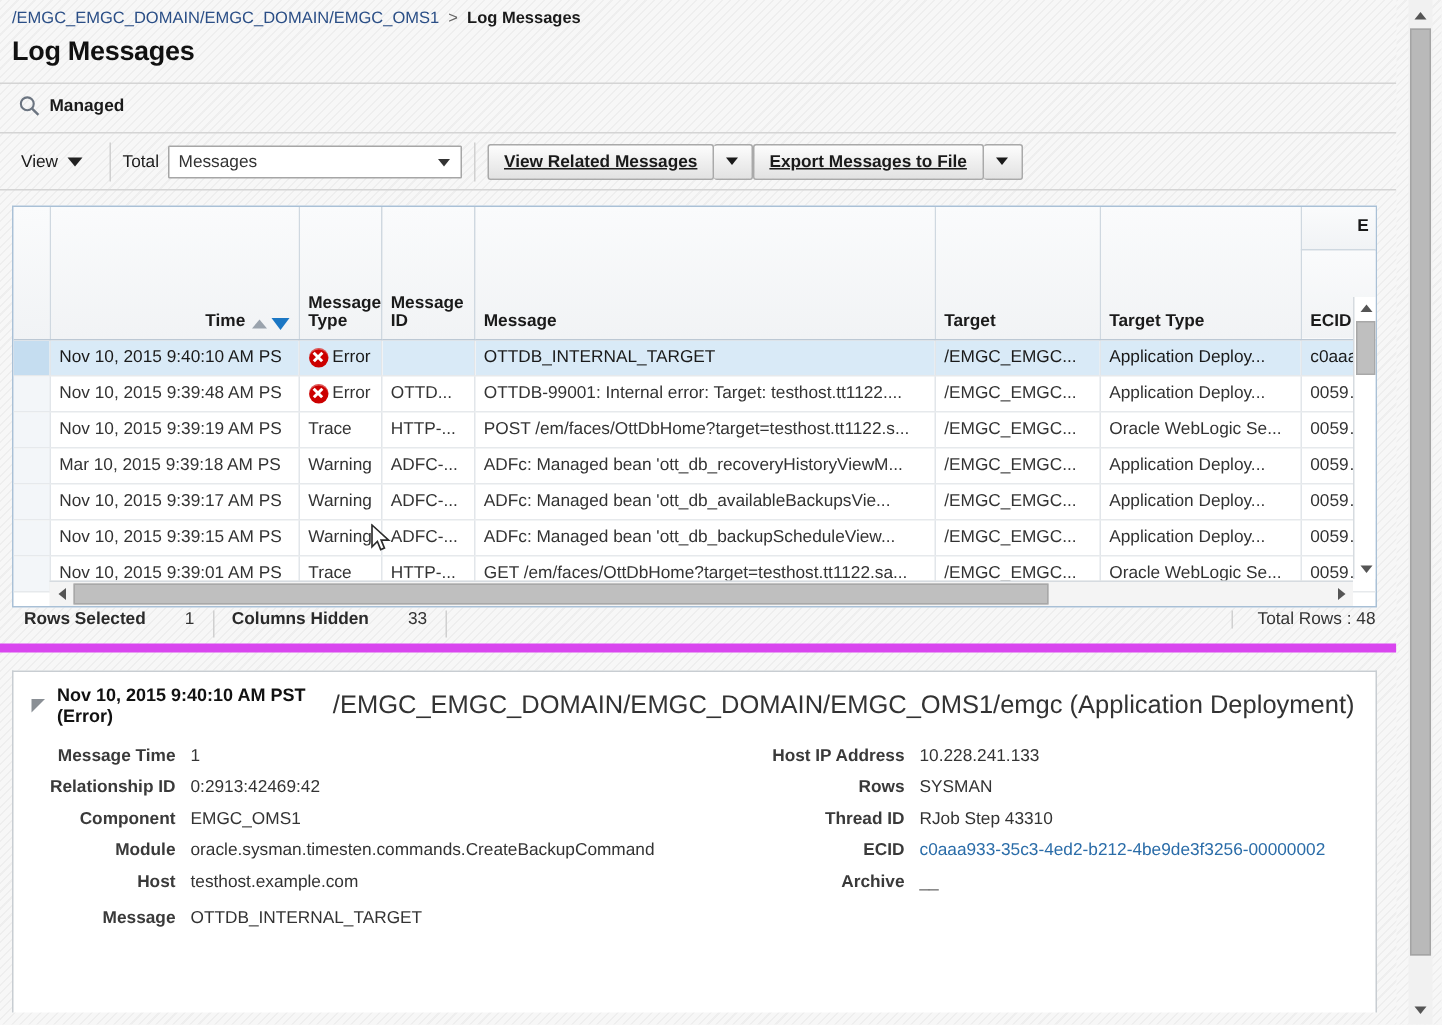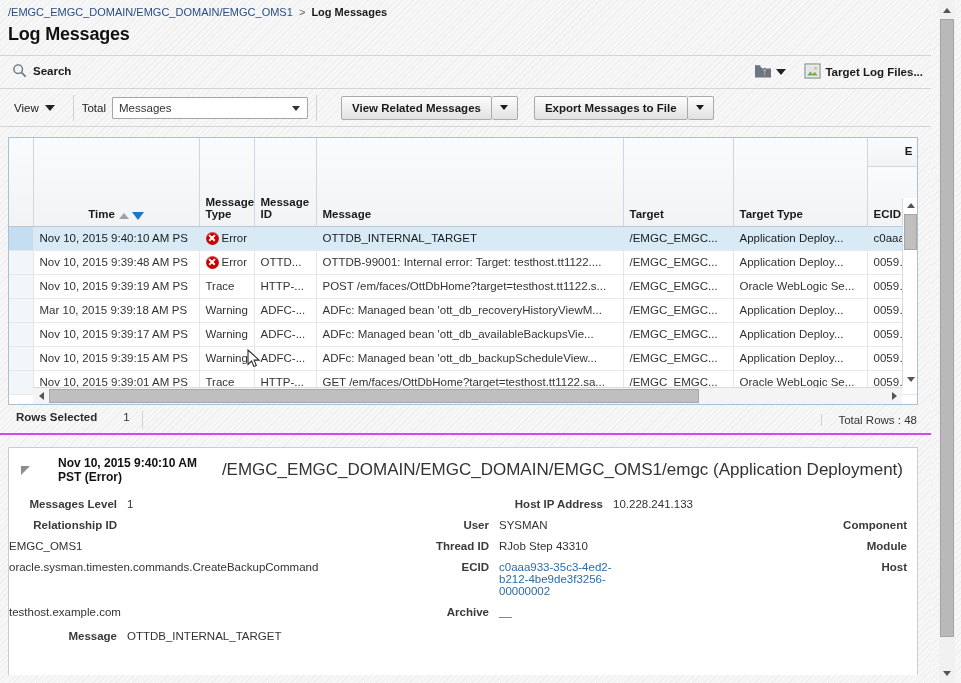--- a/index.html
+++ b/index.html
@@ -111,21 +111,21 @@
     font-size: 11.5px;
     color: #333;
   }
   .select-box .sel-caret {
     position: absolute; right: 7px; top: 8px;
     width: 0; height: 0;
     border-left: 4px solid transparent;
     border-right: 4px solid transparent;
     border-top: 5px solid #333;
   }
-  .btn-group { display: flex; align-items: flex-end; margin-left: 16px; }
+  .btn-group { display: flex; align-items: flex-end; margin-left: 0; text-decoration: underline; }
   .btn {
     background: linear-gradient(to bottom,#fdfdfd 0%,#efefef 50%,#e2e2e2 100%);
     border: 1px solid #a9a9a9;
     border-radius: 2px;
     font-size: 11.5px;
     font-weight: bold;
     color: #1a1a1a;
     padding: 4px 10px;
     height: 24px;
     line-height: 14px;
@@ -176,21 +176,21 @@
     cursor: pointer;
   }
   table.logtable th.group-head {
     height: 28px;
     vertical-align: middle;
     text-align: right;
     padding-right: 6px;
     border-bottom: 1px solid #cfd8e0;
   }
   table.logtable th .th-inner {
-    display: flex; align-items: flex-end; justify-content: center;
+    display: flex; align-items: flex-end; justify-content: flex-end;
   }
   .sort-arrows { display: flex; align-items: center; gap: 3px; margin-left: 4px; }
   .tri-up {
     width: 0; height: 0;
     border-left: 5px solid transparent;
     border-right: 5px solid transparent;
     border-bottom: 6px solid #9aa3ad;
   }
   .tri-down {
     width: 0; height: 0;
@@ -306,23 +306,23 @@
     background: #bfbfbf;
     border: 1px solid #a8a8a8;
     cursor: pointer;
   }
 
   
   .status-bar {
     position: relative;
     height: 28px;
     margin: 2px 0 0 0;
-    display: flex; align-items: center;
+    display: flex; 
     font-size: 11.5px;
-    border-bottom: 2px solid #d946ef;
+    border-bottom: 6px solid #d946ef;
   }
   .st-item {
     display: flex; align-items: baseline; gap: 26px;
     padding: 0 12px;
     border-right: 1px solid #d0d0d0;
     height: 18px;
   }
   .st-item:first-child { padding-left: 16px; }
   .st-label { font-weight: bold; color: #2a2a2a; }
   .st-value { color: #333; }
@@ -341,21 +341,20 @@
     background: #fff;
     border: 1px solid #c8cdd2;
     border-bottom: none;
     position: relative;
     overflow: hidden;
   }
   .detail-head {
     display: flex; align-items: center;
     padding: 8px 14px 6px 12px;
     font-size: 12px;
-    gap: 20px;
   }
   .disc-tri {
     width: 0; height: 0;
     border-top: 9px solid #8a8f95;
     border-right: 9px solid transparent;
     margin-right: 8px;
     cursor: pointer;
     flex: none;
   }
   .detail-title { font-weight: bold; color: #111; font-size: 12px; }
@@ -435,46 +434,23 @@
   <div class="page-title">Log Messages</div>
 
   <div class="action-row">
     <div class="search-area">
       <span class="mag-icon">
         <svg width="15" height="15" viewBox="0 0 15 15">
           <circle cx="6.2" cy="6.2" r="4.3" fill="none" stroke="#6b7480" stroke-width="1.4"></circle>
           <line x1="9.4" y1="9.4" x2="13.6" y2="13.6" stroke="#6b7480" stroke-width="1.6"></line>
         </svg>
       </span>
-      <span class="search-label">Search</span>
-    </div>
-
-    <div class="right-actions">
-      <div class="icon-btn">
-        <span>
-          <svg width="18" height="16" viewBox="0 0 18 16">
-            <path d="M1 4h6l1.4 1.6H17v9H1z" fill="#6f7680"></path>
-            <rect x="1" y="2.2" width="5.4" height="2" fill="#6f7680"></rect>
-            <path d="M9.4 13.4V8.6H7.2L10.6 4.8 14 8.6h-2.2v4.8z" fill="#9aa1a9" stroke="#5d646c" stroke-width="0.7"></path>
-          </svg>
-        </span>
-        <span class="caret-down"></span>
-      </div>
-      <div class="icon-btn">
-        <span>
-          <svg width="17" height="16" viewBox="0 0 17 16">
-            <rect x="1" y="1" width="15" height="14" fill="#f2f4f6" stroke="#8b9299" stroke-width="1.2"></rect>
-            <rect x="2.6" y="2.6" width="11.8" height="10.8" fill="#dfe6ec"></rect>
-            <path d="M3 12.6l3.4-4.2 2.3 2.6 2-2.3 3 3.9z" fill="#7faa4f"></path>
-            <circle cx="11.6" cy="5.2" r="1.5" fill="#f0c24b"></circle>
-          </svg>
-        </span>
-        <span class="tlf-label">Target Log Files...</span>
-      </div>
-    </div>
+      <span class="search-label">Managed</span>
+    </div>
+
   </div>
 
   <div class="view-toolbar">
     <div class="menu-btn">
       <span>View</span>
       <span class="caret-down"></span>
     </div>
     <div class="tb-sep"></div>
     <span class="show-label">Total</span>
     <div class="select-box">
@@ -662,38 +638,43 @@
         <path d="M1 1l0 14.5 3.6-3.5 2.2 5.4 2.5-1-2.2-5.3 5 0z" fill="#fff" stroke="#2b2b2b" stroke-width="1.1"></path>
       </svg>
     </span>
   </div>
 
   <div class="status-bar">
     <div class="st-item">
       <span class="st-label">Rows Selected</span>
       <span class="st-value">1</span>
     </div>
+    <div class="st-item">
+      <span class="st-label">Columns Hidden</span>
+      <span class="st-value">33</span>
+    </div>
     <div class="st-total">Total Rows : 48</div>
   </div>
 
   <div class="detail-panel">
     <div class="detail-head">
       <span class="disc-tri"></span>
       <span class="detail-title">Nov 10, 2015 9:40:10 AM PST (Error)</span>
       <span class="detail-target">/EMGC_EMGC_DOMAIN/EMGC_DOMAIN/EMGC_OMS1/emgc (Application Deployment)</span>
     </div>
 
     <div class="detail-grid">
-      <div class="dl">Messages Level</div>
+      <div class="dl">Message Time</div>
       <div class="dv">1</div>
       <div class="dl">Host IP Address</div>
       <div class="dv">10.228.241.133</div>
 
       <div class="dl">Relationship ID</div>
-      <div class="dl">User</div>
+      <div class="dv">0:2913:42469:42</div>
+      <div class="dl">Rows</div>
       <div class="dv">SYSMAN</div>
 
       <div class="dl">Component</div>
       <div class="dv">EMGC_OMS1</div>
       <div class="dl">Thread ID</div>
       <div class="dv">RJob Step 43310</div>
 
       <div class="dl">Module</div>
       <div class="dv">oracle.sysman.timesten.commands.CreateBackupCommand</div>
       <div class="dl">ECID</div>

